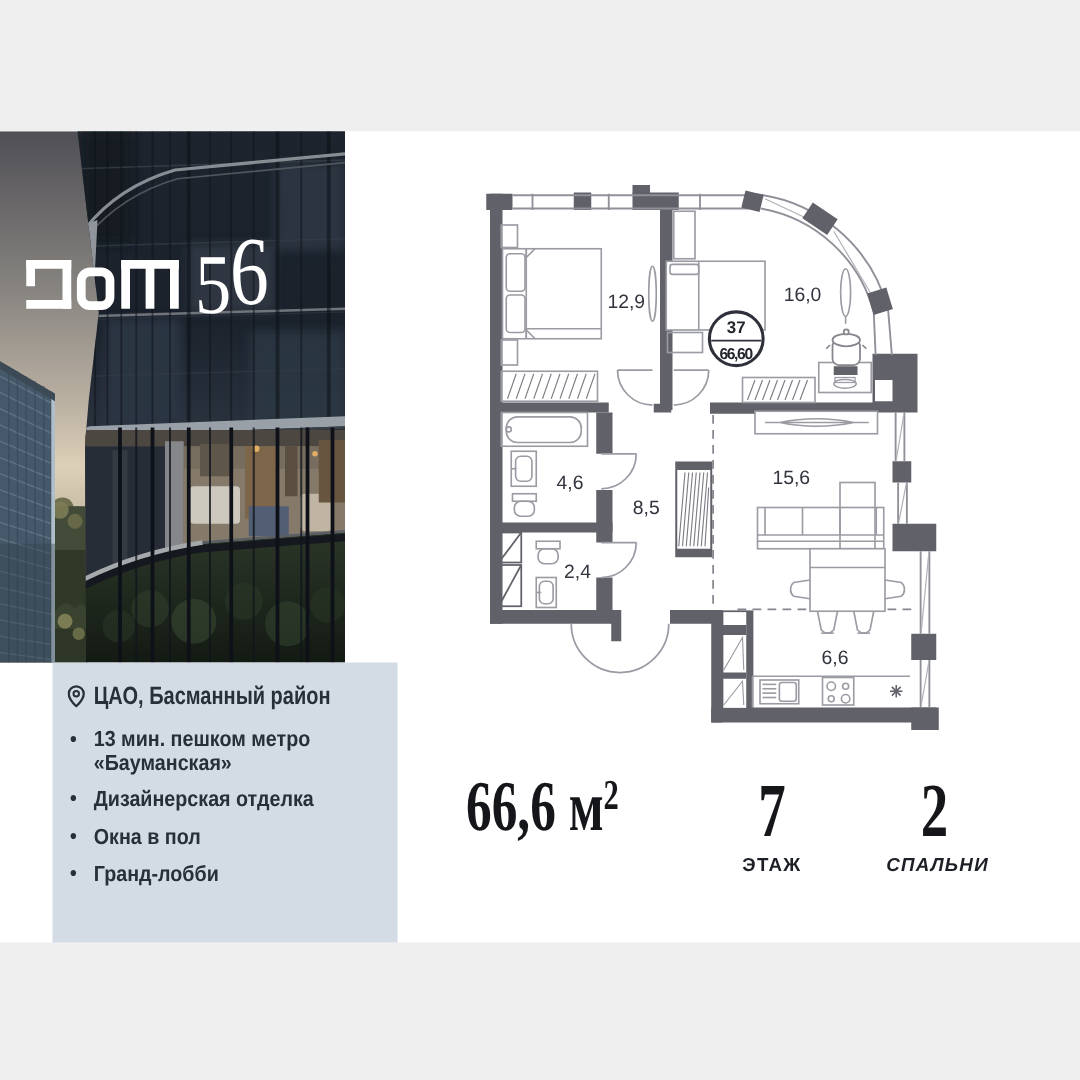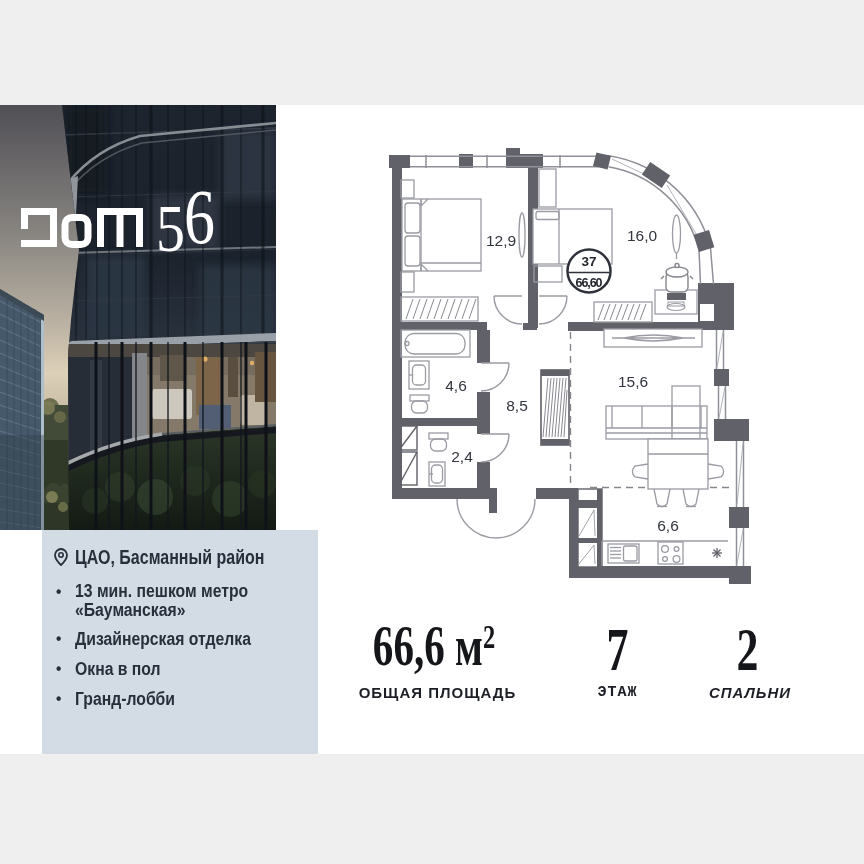--- a/index.html
+++ b/index.html
@@ -454,18 +454,17 @@
       <text x="456" y="391">4,6</text>
       <text x="517" y="411">8,5</text>
       <text x="462" y="462">2,4</text>
       <text x="633" y="387">15,6</text>
       <text x="668" y="531">6,6</text>
     </g>
     </g>
   </svg>
 
   <div class="stats big" style="left:339px;top:613px;width:190px;">66,6 м<span style="font-size:34px;vertical-align:17px;">2</span></div>
-  <div class="stats lbl" style="left:340px;top:684px;width:195px;">ОБЩАЯ ПЛОЩАДЬ</div>
   <div class="stats big" style="left:570px;top:615px;width:95px;font-size:61px;">7</div>
-  <div class="stats lbl" style="left:570px;top:684px;width:95px;font-family:Liberation Mono, monospace;">ЭТАЖ</div>
+  <div class="stats lbl" style="left:570px;top:684px;width:95px;">ЭТАЖ</div>
   <div class="stats big" style="left:700px;top:615px;width:95px;font-size:61px;">2</div>
   <div class="stats lbl" style="left:700px;top:684px;width:100px;font-style:italic;">СПАЛЬНИ</div>
 </div>
 
 </body></html>

